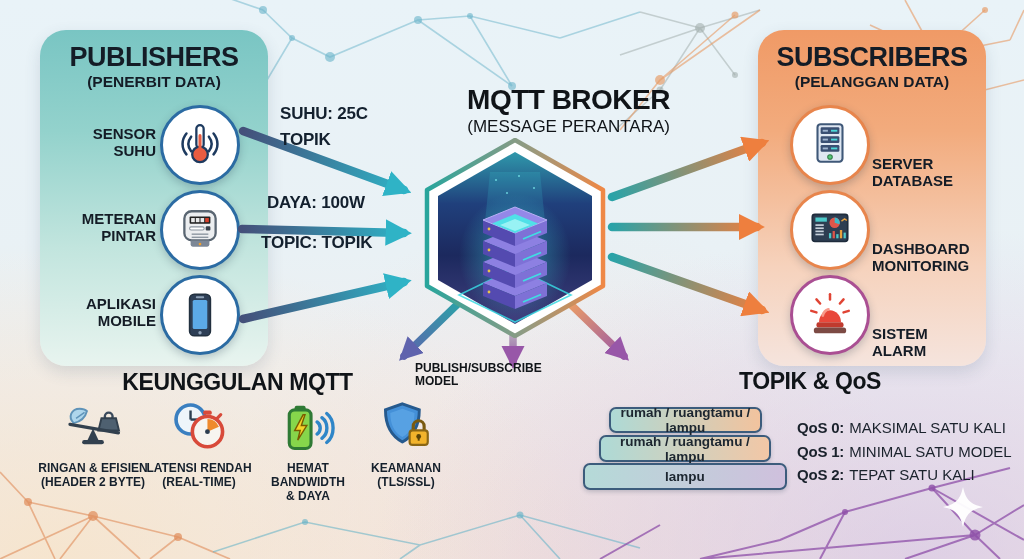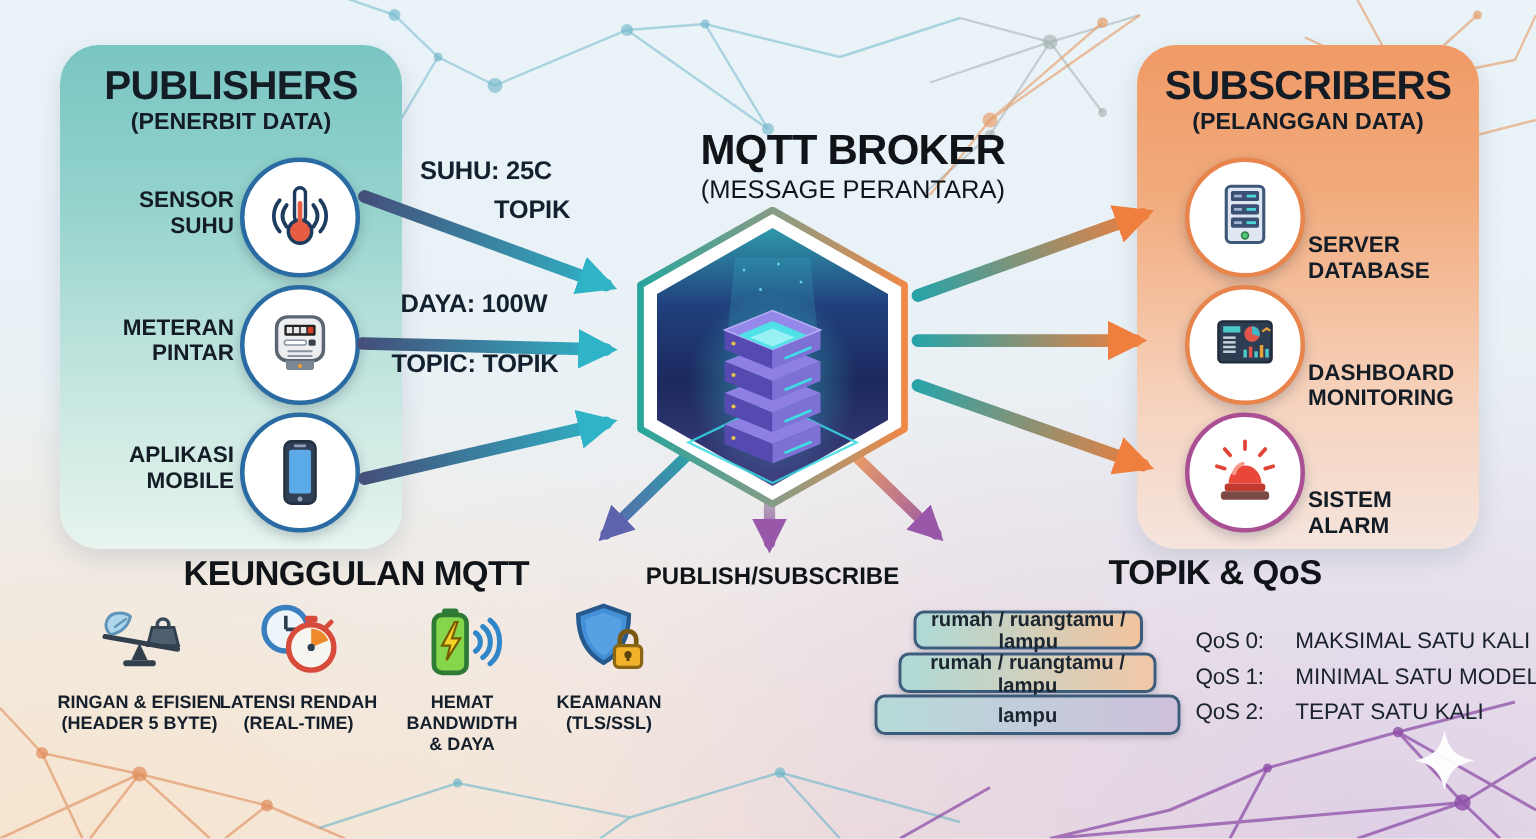--- a/index.html
+++ b/index.html
@@ -26,44 +26,44 @@
   .node-label{position:absolute;font-size:15px;font-weight:700;line-height:1.15;color:#141c26}
   .pub-label{left:8px;width:108px;text-align:right}
   .sub-label{left:114px;width:110px;text-align:left}
   #broker-title{left:360px;top:84px;width:310px;text-align:right;z-index:4}
   #broker-title .t1{font-size:28px;font-weight:700;letter-spacing:-.5px;color:#101418}
   #broker-title .t2{font-size:17px;font-weight:400;color:#101418;margin-top:1px}
   #hexagon{left:424px;top:138px;z-index:3}
   #arrows{position:absolute;inset:0;z-index:2;pointer-events:none}
   .flow-label{position:absolute;z-index:4;font-size:17px;font-weight:700;color:#13202e;letter-spacing:-.2px}
   #flow-sensor{left:280px;top:104px;width:100px}
-  #flow-sensor .l2{text-align:right;margin-top:6px}
+  #flow-sensor .l2{margin-top:6px}
   #flow-daya{left:267px;top:193px}
   #flow-topic{left:261px;top:233px}
   .section-title{position:absolute;z-index:3;font-size:23px;font-weight:700;letter-spacing:-.4px;color:#101418;text-align:center}
   #adv-title{left:85px;top:369px;width:305px}
   .feature{position:absolute;z-index:3;top:397px;text-align:center}
   .feature .ficon{height:62px;display:flex;align-items:center;justify-content:center}
   .feature .flabel{font-size:12px;font-weight:700;line-height:1.18;color:#15202c;margin-top:2px}
   #feat-1{left:36px;width:114px}
   #feat-2{left:146px;width:106px}
   #feat-3{left:250px;width:116px}
   #feat-4{left:358px;width:96px}
-  #pubsub-title{left:415px;top:376px;width:200px;z-index:3;text-align:center;
-    font-size:16px;font-weight:700;line-height:1.12;color:#101418}
+  #pubsub-title{left:415px;top:362px;width:200px;z-index:3;text-align:left;
+    font-size:12px;font-weight:700;line-height:1.12;color:#101418}
   .pill{position:absolute;z-index:3;border:2px solid #3c5c7c;border-radius:7px;
     font-size:13.5px;font-weight:700;color:#1c2630;text-align:center;
     box-shadow:0 2px 4px rgba(40,60,80,.22);display:flex;align-items:center;justify-content:center}
   #pill-1{left:609px;top:407px;width:149px;height:22px;background:linear-gradient(90deg,#aedad6,#f2c39e)}
   #pill-2{left:599px;top:435px;width:168px;height:23px;background:linear-gradient(90deg,#aedad6,#f2c7a6)}
   #pill-3{left:583px;top:463px;width:200px;height:23px;background:linear-gradient(90deg,#b5dad8,#cfc0dd)}
   #qos-title{left:730px;top:368px;width:160px}
   #qos-list{left:797px;top:416px;z-index:3}
   .qos-row{font-size:15px;color:#1a222c;height:23.5px;line-height:23.5px;white-space:nowrap}
-  .qos-row b{font-weight:400;margin-right:21px;letter-spacing:-.2px}
+  .qos-row b{font-weight:700;margin-right:5px;letter-spacing:-.2px}
 </style>
 </head>
 <body>
 
 <div id="stage">
 
   <svg id="mesh" width="1024" height="559">
     <g stroke="#6ab4ca" stroke-width="1.6" opacity=".5" fill="none">
       <path d="M263,10 L292,38 L330,57 L418,20 L470,16 L560,38 M418,20 L512,86 M292,38 L330,57 M292,38 L170,243 M418,20 L330,57 M470,16 L512,86 M263,10 L205,-10 M560,38 L640,12"></path>
     </g>
@@ -401,21 +401,21 @@
         <line x1="10" y1="16" x2="17" y2="11" stroke="#5f93b8" stroke-width="1.2"></line>
         <circle cx="37" cy="14.5" r="3.2" fill="none" stroke="#3a4a5c" stroke-width="2"></circle>
         <path d="M31,16 h12 l2.5,10 h-17 z" fill="#4e6070" stroke="#32404e" stroke-width="1.6"></path>
         <line x1="5" y1="21" x2="45" y2="28" stroke="#32404e" stroke-width="2.8" stroke-linecap="round"></line>
         <path d="M24,24.5 L28.5,34 L19.5,34 z" fill="#32404e"></path>
         <rect x="15" y="34" width="18" height="3.4" rx="1.7" fill="#32404e"></rect>
       </svg>
     </div>
     <div class="flabel">
         <div>RINGAN &amp; EFISIEN</div>
-        <div>(HEADER 5 BYTE)</div>
+        <div>(HEADER 2 BYTE)</div>
       </div>
   </div>
 
   <div class="feature" id="feat-2">
     <div class="ficon">
       <svg width="58" height="58" viewBox="0 0 48 48">
         <circle cx="17" cy="17" r="12" fill="#eef5fa" stroke="#3a7fc0" stroke-width="3"></circle>
         <line x1="17" y1="17" x2="17" y2="9.5" stroke="#2c3e50" stroke-width="2"></line>
         <line x1="17" y1="17" x2="23" y2="17" stroke="#2c3e50" stroke-width="2"></line>
         <rect x="27.5" y="9.5" width="7" height="3.6" rx="1.4" fill="#d84a3a"></rect>
@@ -462,20 +462,21 @@
       </svg>
     </div>
     <div class="flabel">
         <div>KEAMANAN</div>
         <div>(TLS/SSL)</div>
       </div>
   </div>
 
   <div class="abs" id="pubsub-title">
     <div>PUBLISH/SUBSCRIBE</div>
+    <div>MODEL</div>
   </div>
   <div class="pill" id="pill-1">rumah / ruangtamu / lampu</div>
   <div class="pill" id="pill-2">rumah / ruangtamu / lampu</div>
   <div class="pill" id="pill-3">lampu</div>
 
   <div class="section-title" id="qos-title">TOPIK &amp; QoS</div>
   <div class="abs" id="qos-list">
     <div class="qos-row"><b>QoS 0:</b><span>MAKSIMAL SATU KALI</span></div>
     <div class="qos-row"><b>QoS 1:</b><span>MINIMAL SATU MODEL</span></div>
     <div class="qos-row"><b>QoS 2:</b><span>TEPAT SATU KALI</span></div>

